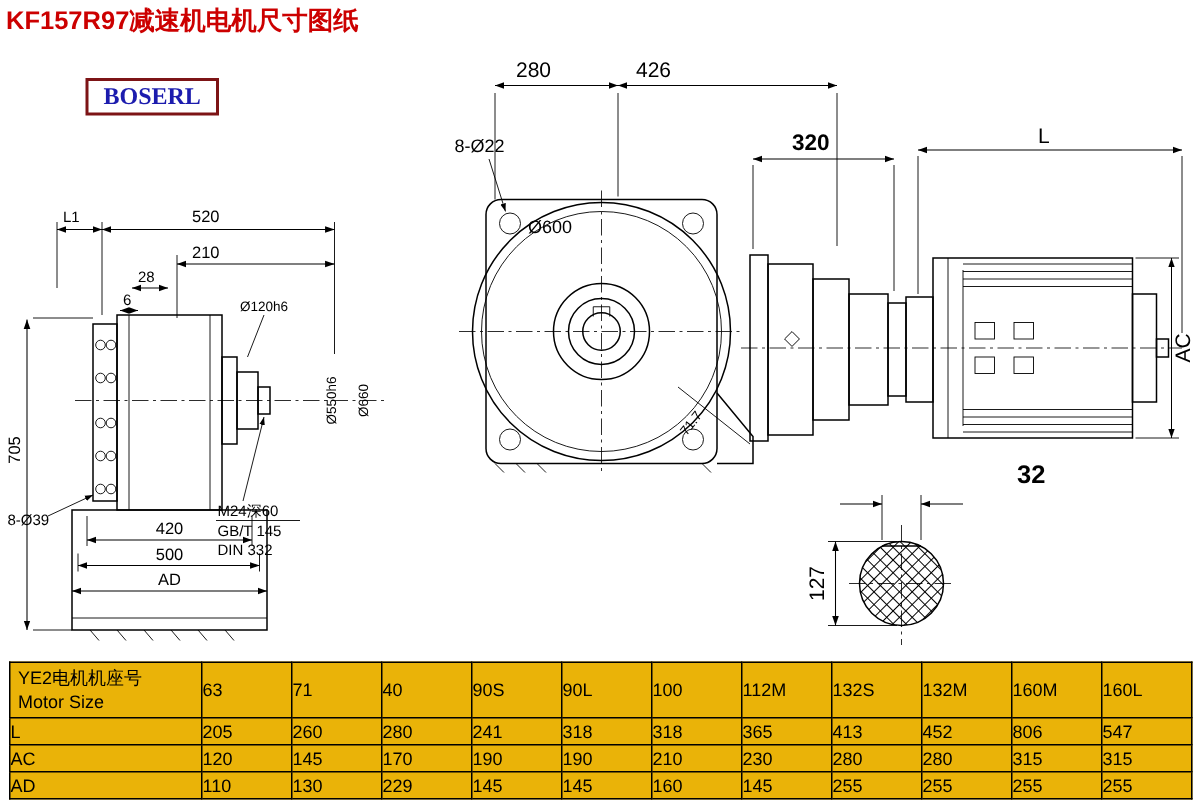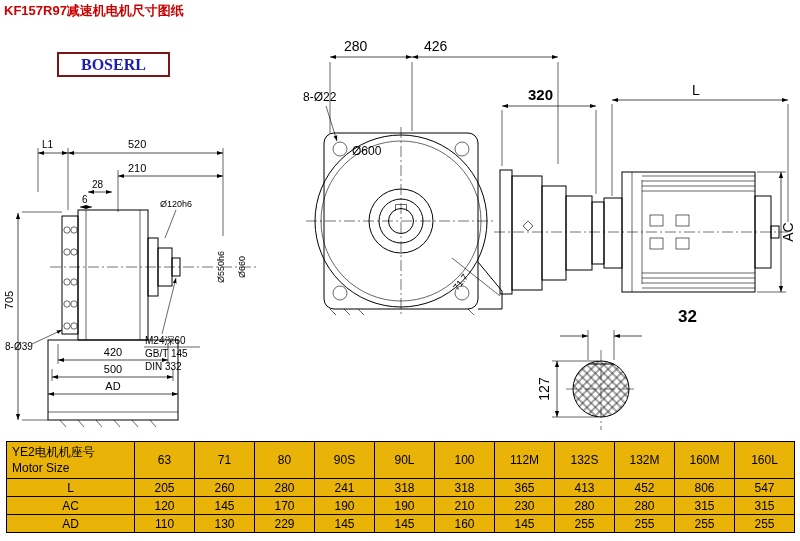--- a/index.html
+++ b/index.html
@@ -1,35 +1,35 @@
 <!DOCTYPE html>
 <html><head>
 <meta charset="utf-8">
 <style>
   * { margin:0; padding:0; box-sizing:border-box; }
   html,body { background:#ffffff; }
   body { width:800px; height:541px; overflow:hidden; font-family:"Liberation Sans", sans-serif; }
   .page { position:relative; width:800px; height:541px; background:#fff; }
 
-  .title { position:absolute; left:4px; top:2px; font-size:13px; font-weight:bold; color:#cc0000; white-space:nowrap; }
-  .logo { position:absolute; left:57px; top:52px; border:2px solid #7d1416; padding:0 22px; height:25px; line-height:21px;
+  .title { position:absolute; left:4px; top:2px; font-size:17px; font-weight:bold; color:#cc0000; white-space:nowrap; }
+  .logo { position:absolute; left:57px; top:52px; border:2px solid #7d1416; padding:0 10px; height:25px; line-height:21px;
           font-family:"Liberation Serif", serif; font-size:16px; font-weight:bold; color:#1c1cae; background:#fff;text-align:right; }
 
   svg.drawing { position:absolute; left:0; top:0; }
   .ln { stroke:#000; stroke-width:1; fill:none; }
   .tn { stroke:#000; stroke-width:0.6; fill:none; }
   .cl { stroke:#000; stroke-width:0.55; fill:none; stroke-dasharray:11 3 2 3; }
   .dm { stroke:#000; stroke-width:0.7; fill:none; }
   svg text { font-family:"Liberation Sans", sans-serif; fill:#000; font-size:11px; }
   text.s9 { font-size:9px; } text.s10 { font-size:10px; } text.s12 { font-size:12px; }
   text.s14 { font-size:14px; } text.b15 { font-size:15px; font-weight:bold; } text.b17 { font-size:17px; font-weight:bold; }
   text.mid { text-anchor:middle; }
 
   .size-table { position:absolute; left:6px; top:441px; width:789px; border-collapse:collapse; table-layout:fixed; background:#eab308; }
-  .size-table th, .size-table td { border:1px solid #000; font-size:12px; font-weight:normal; text-align:center;
+  .size-table th, .size-table td { border:1px solid #000; font-size:12px; font-weight:normal; text-align:left;
                                    vertical-align:middle; color:#000; height:18px; overflow:hidden; }
   .size-table thead th { height:37px; }
   .size-table th.first { width:128px; text-align:left; padding-left:5px; line-height:16px; }
 </style>
 </head>
 <body>
 
 <div class="page">
 
   <div class="title" style="color: rgb(204, 0, 0);">KF157R97减速机电机尺寸图纸</div>
@@ -241,21 +241,21 @@
 
   <table class="size-table">
     <thead>
       <tr>
         <th class="first">
           <div>YE2电机机座号</div>
           <div>Motor Size</div>
         </th>
       <th>63</th>
           <th>71</th>
-          <th>80</th>
+          <th>40</th>
           <th>90S</th>
           <th>90L</th>
           <th>100</th>
           <th>112M</th>
           <th>132S</th>
           <th>132M</th>
           <th>160M</th>
           <th>160L</th>
         </tr>
     </thead>

